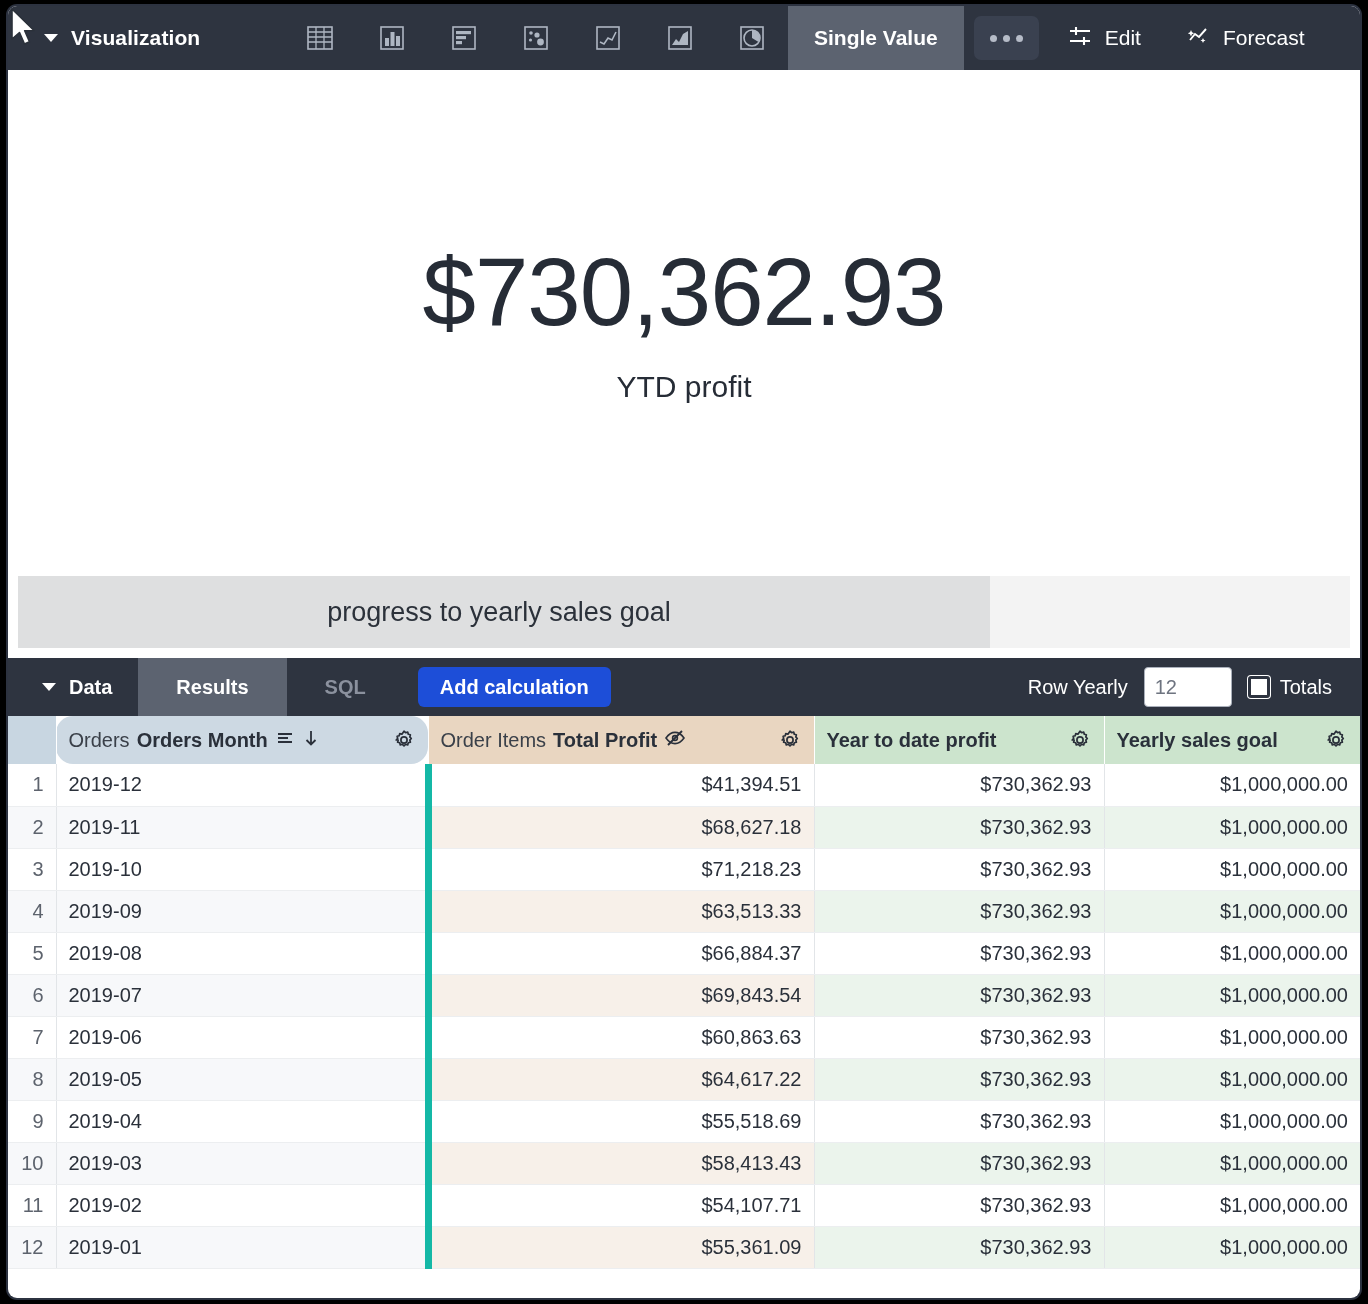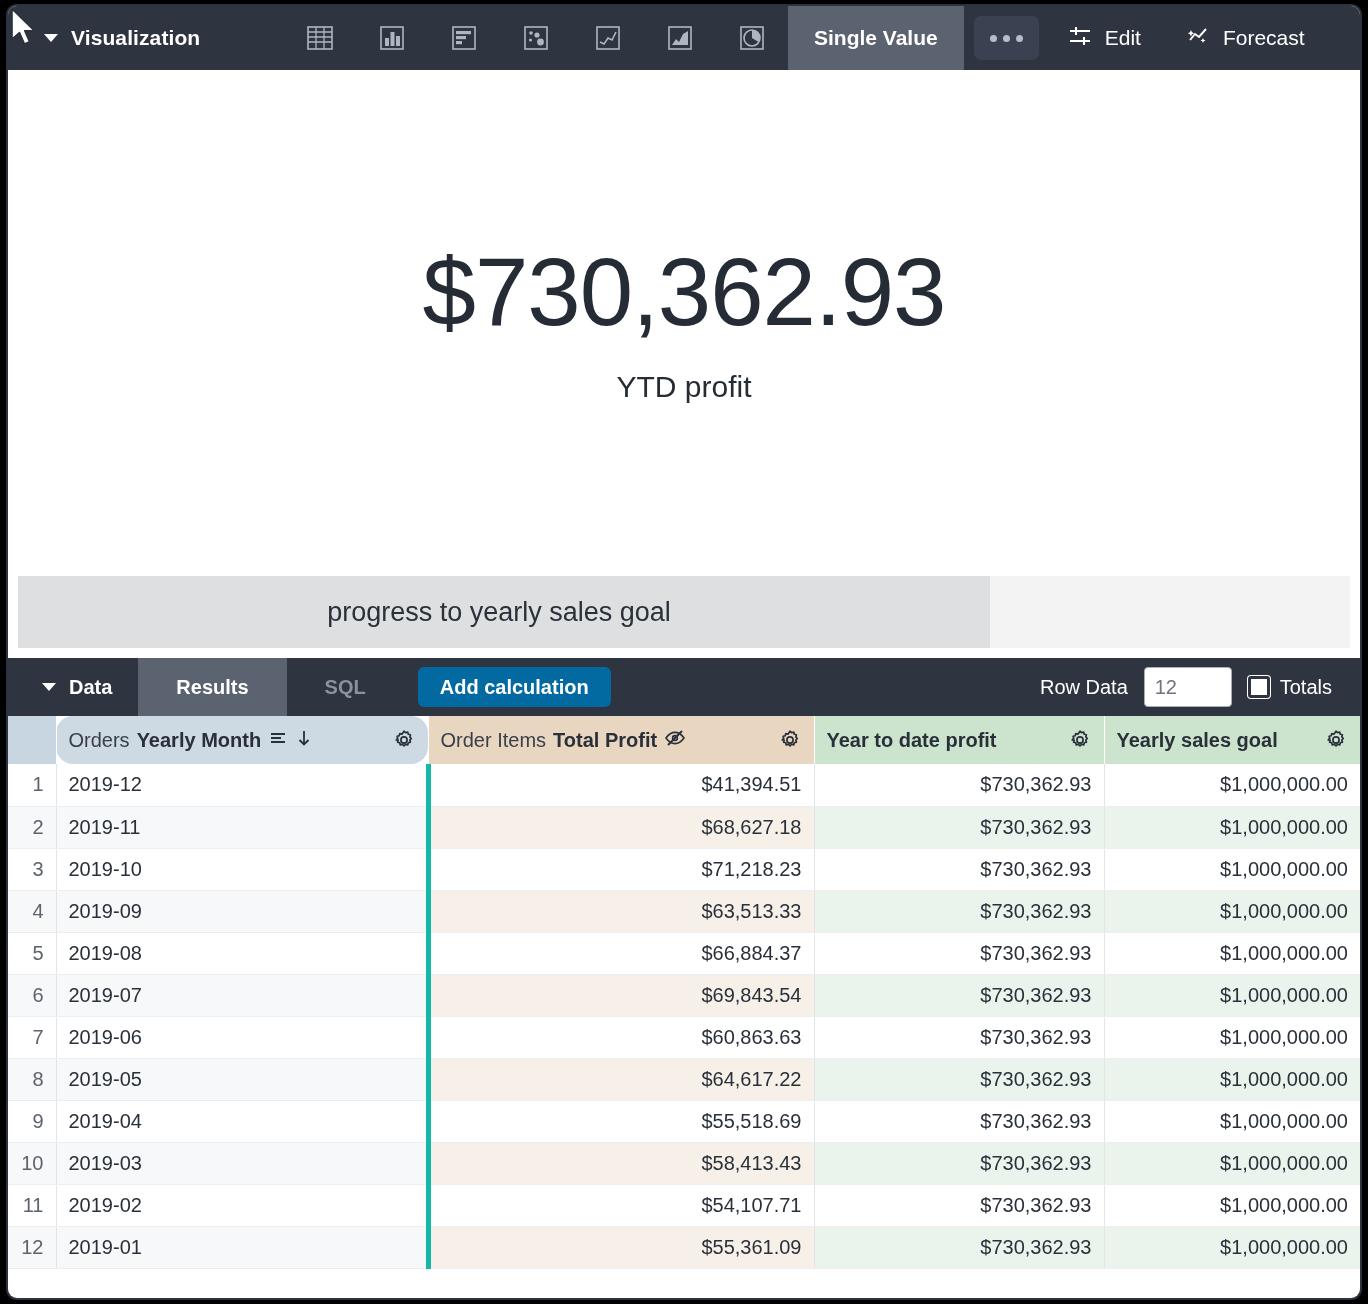--- a/index.html
+++ b/index.html
@@ -130,21 +130,21 @@
   }
   .data-title { font-size: 20px; font-weight: bold; }
   .tab {
     display: flex; align-items: center; justify-content: center;
     padding: 0 38px;
     font-size: 20px; font-weight: bold; cursor: pointer;
   }
   .tab.active { background: #5c6370; color: #fff; }
   .tab.dim { color: #8b919e; }
   .addcalc {
-    background: #0369a1;
+    background: #1d4ed8;
     color: #fff;
     border: none;
     border-radius: 6px;
     font-family: inherit;
     font-size: 20px; font-weight: bold;
     padding: 0 22px;
     margin: 9px 0 9px 14px;
     cursor: pointer;
     white-space: nowrap;
   }
@@ -217,21 +217,21 @@
   }
   td.month { text-align: left; }
   td.num { text-align: right; }
   tr.even td.idx, tr.even td.month { background: #f7f8fa; }
   tr.odd  td.idx, tr.odd  td.month { background: #ffffff; }
   tr.even td.c-profit { background: #f7f0e9; }
   tr.odd  td.c-profit { background: #ffffff; }
   tr.even td.c-ytd, tr.even td.c-goal { background: #ebf4ec; }
   tr.odd  td.c-ytd, tr.odd  td.c-goal { background: #ffffff; }
   td.c-profit, td.c-ytd { border-right: 1px solid #e2e5e8; }
-  td.month { border-right: 5px solid #14b8a6; }
+  td.month { border-right: 7px solid #14b8a6; }
 
   
   .cursor {
     position: absolute;
     left: 2px; top: 2px;
     width: 30px; height: 42px;
     pointer-events: none;
     z-index: 50;
   }
 </style>
@@ -344,21 +344,21 @@
   <div class="data-bar">
     <div class="data-left">
       <span class="caret-down"></span>
       <span class="data-title">Data</span>
     </div>
     <div class="tab active">Results</div>
     <div class="tab dim">SQL</div>
     <button class="addcalc">Add calculation</button>
 
     <div class="data-right">
-      <span class="rowlimit-label">Row Data</span>
+      <span class="rowlimit-label">Row Yearly</span>
       <input class="rowlimit-input" type="text" value="12" style="">
       <span class="totals-wrap">
         <span class="checkbox"></span>
         <span class="totals-label">Totals</span>
       </span>
     </div>
   </div>
 
   <div class="table-wrap">
     <table class="results">
@@ -370,21 +370,21 @@
           <col style="width:256px">
       </colgroup>
       <thead>
         <tr>
           <th class="col-idx"></th>
 
           <th class="col-month">
             <span class="th-inner">
               <span class="th-label">
                 <span class="lbl-soft">Orders</span>
-                <span class="lbl-bold">Yearly Month</span>
+                <span class="lbl-bold">Orders Month</span>
                 <span>
                   <svg width="20" height="20" viewBox="0 0 20 20">
                       <path d="M3 6h14M3 10h10M3 14h14" stroke="#2a303a" stroke-width="1.8"></path>
                     </svg>
                 </span>
                 <span>
                   <svg width="18" height="20" viewBox="0 0 18 20">
                       <path d="M9 3v13M4.5 12l4.5 4.5 4.5-4.5" fill="none" stroke="#2a303a" stroke-width="1.8"></path>
                     </svg>
                 </span>

